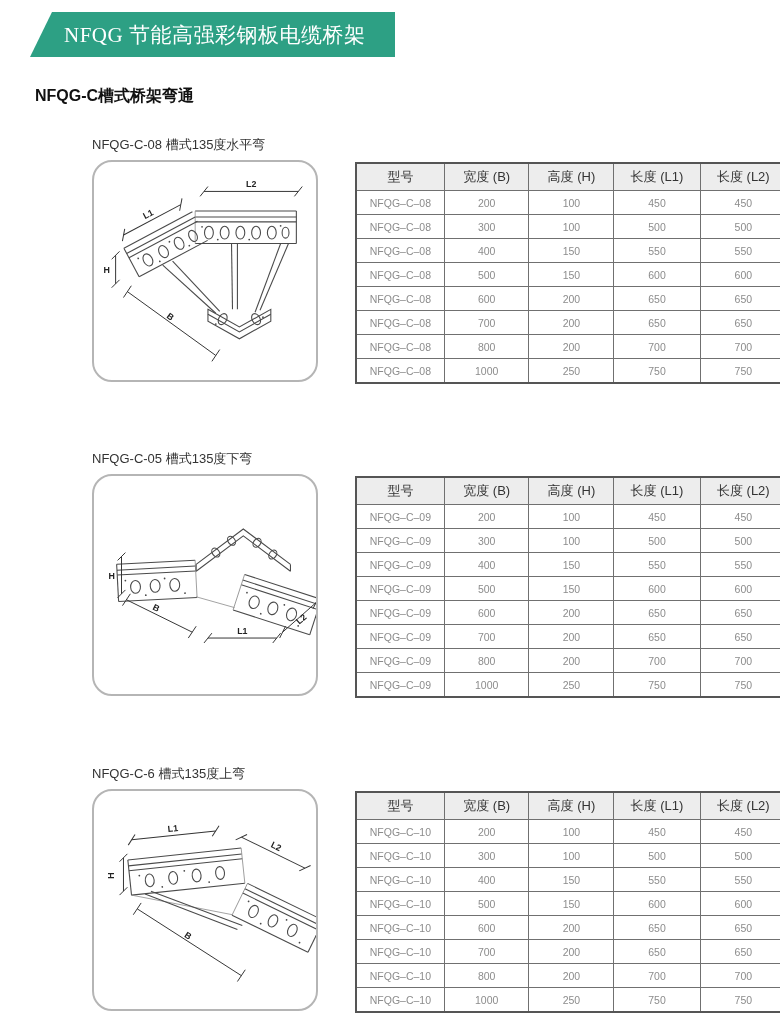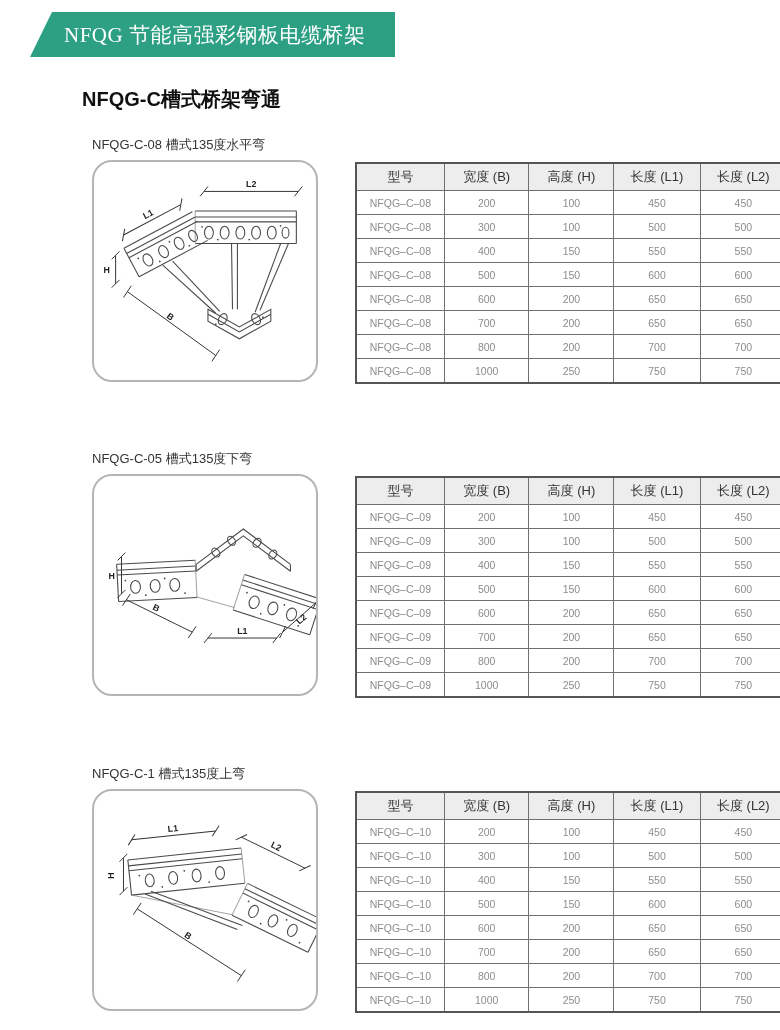--- a/index.html
+++ b/index.html
@@ -8,21 +8,21 @@
     font-family:"Liberation Sans","DejaVu Sans",sans-serif;color:#333;overflow:hidden;
   }
   .banner{
     position:absolute;left:30px;top:12px;width:365px;height:45px;
     background:#2DA084;color:#fff;display:flex;align-items:center;
     padding-left:34px;box-sizing:border-box;
     clip-path:polygon(22px 0,100% 0,100% 100%,0 100%);
     font-size:21px;letter-spacing:.5px;white-space:nowrap;font-family:Liberation Serif, serif;
   }
   .page-heading{
-    position:absolute;left:35px;top:86px;font-size:20px;font-weight:bold;color:#111;margin-left:47px;
+    position:absolute;left:35px;top:86px;font-size:16px;font-weight:bold;color:#111;
   }
   .section{position:absolute;left:8px;width:780px;height:300px;}
   .sec-label{position:absolute;left:84px;top:0;font-size:13px;color:#333;}
   .fig-box{
     position:absolute;left:84px;top:24px;width:226px;height:222px;
     border:2px solid #b5b5b5;border-radius:20px;box-sizing:border-box;background:#fff;
   }
   .fig-box svg{display:block;width:222px;height:218px;}
   table.data-table{
     position:absolute;left:347px;top:26px;border-collapse:collapse;
@@ -330,21 +330,21 @@
           <td>1000</td>
           <td>250</td>
           <td>750</td>
           <td>750</td>
         </tr>
       </tbody>
   </table>
 </section>
 
 <section class="section" style="top:765px">
-  <div class="sec-label">NFQG-C-1 槽式135度上弯</div>
+  <div class="sec-label">NFQG-C-6 槽式135度上弯</div>
   <div class="fig-box">
     <svg viewBox="0 0 226 218">
 
       <g transform="rotate(-6 95 80)">
         <path class="ln" d="M36 62 H152"></path>
           <path class="ln" d="M36 68 H152"></path>
         <path class="ln" d="M36 73 H152"></path>
           <path class="ln" d="M36 98 H152"></path>
         <path class="ln" d="M36 62 V98"></path>
           <path class="lt" d="M152 62 V98"></path>

